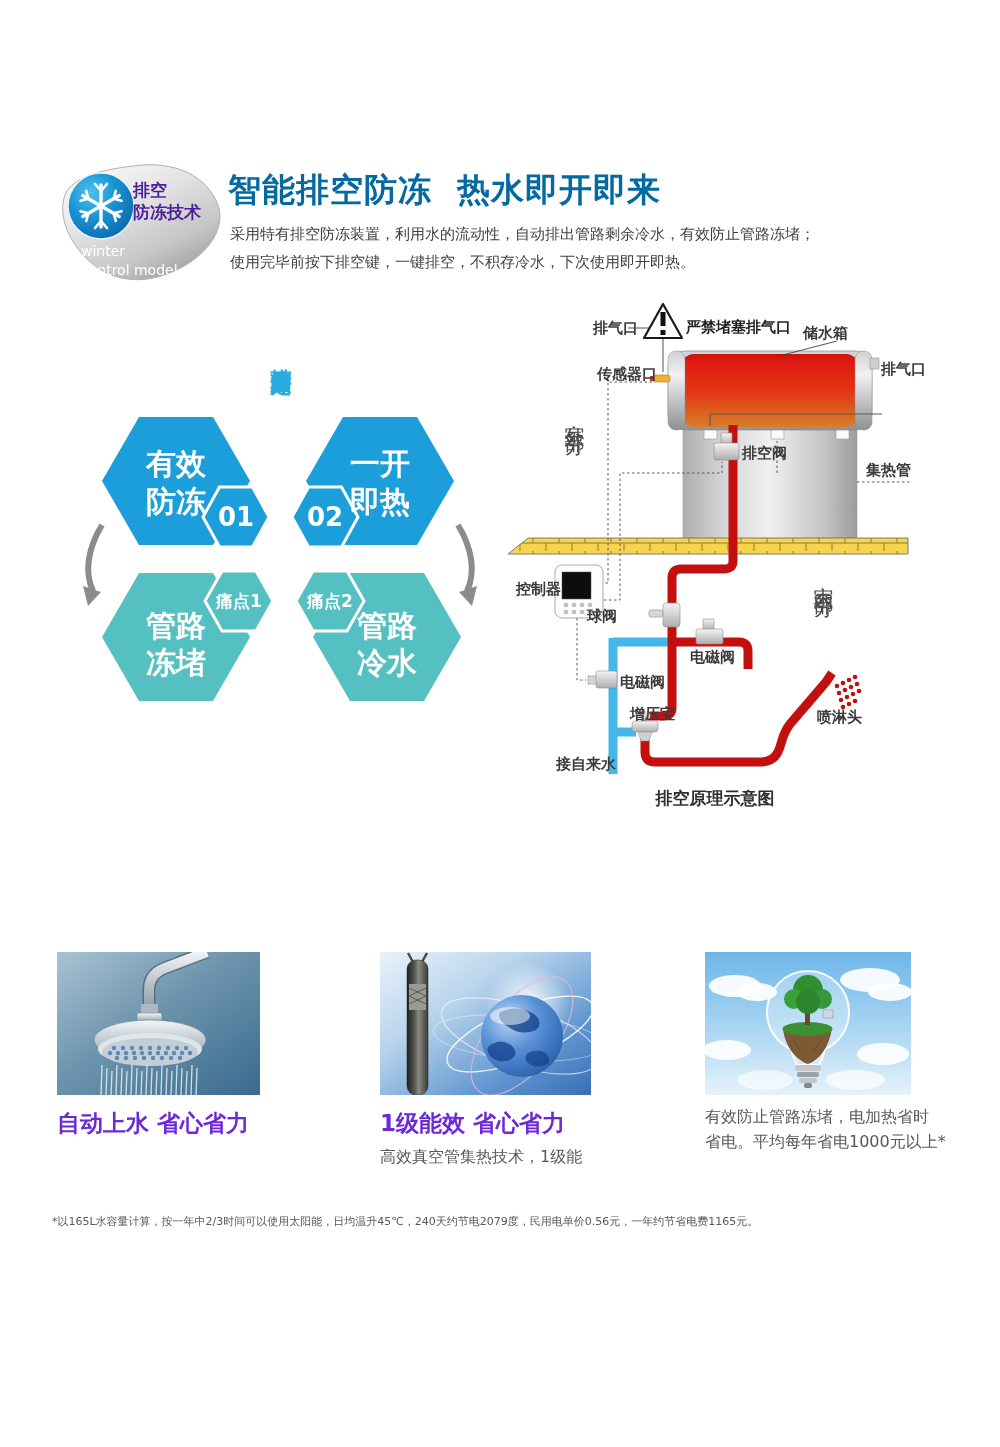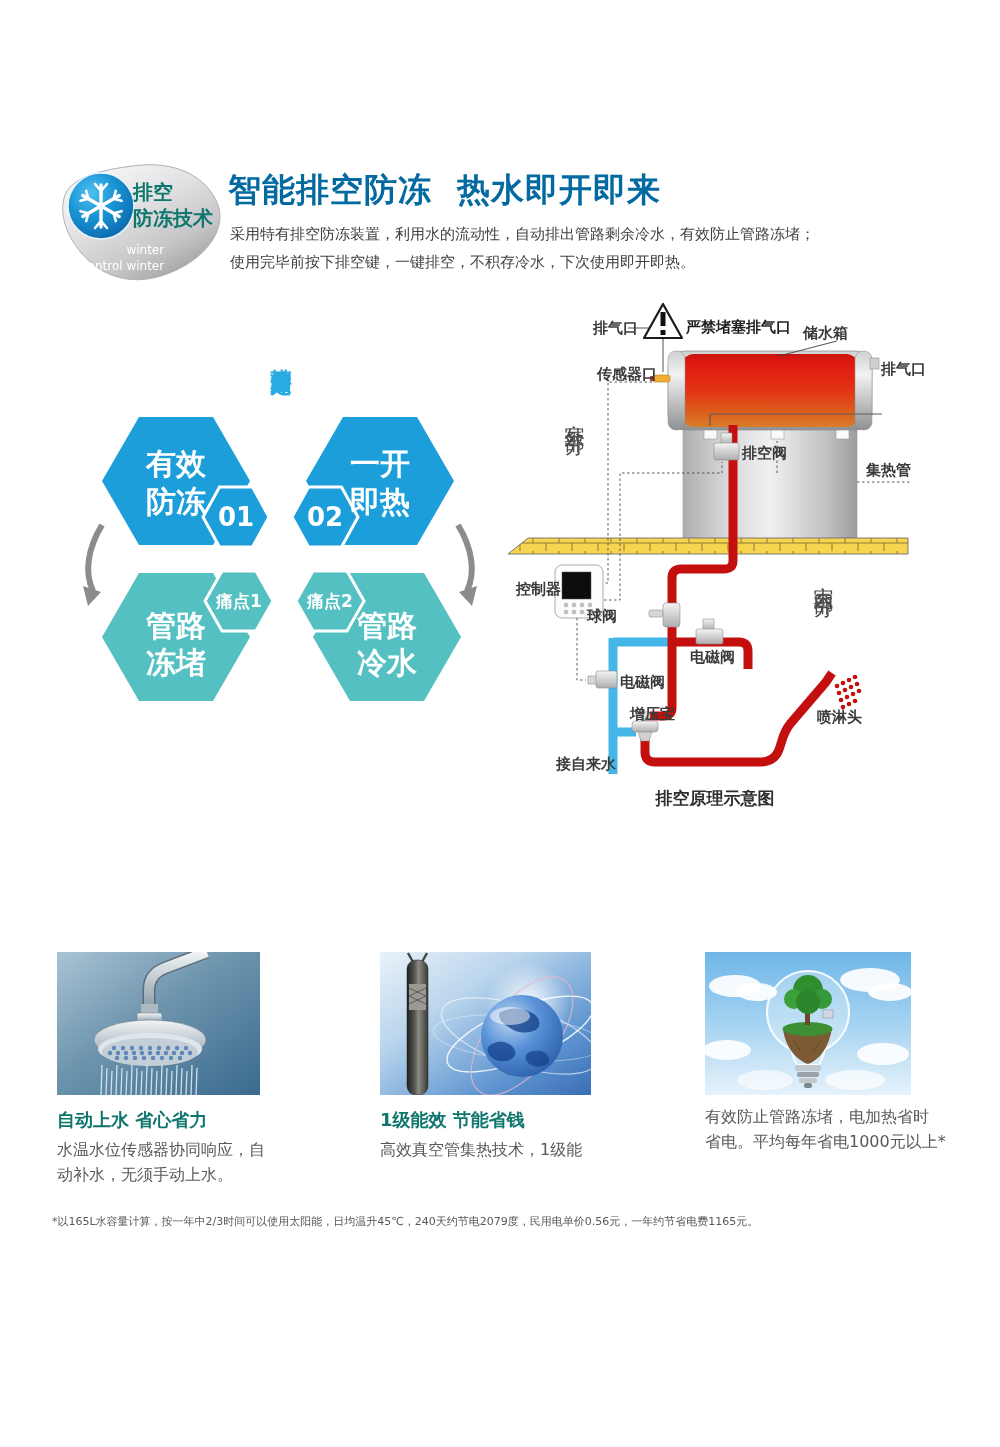--- a/index.html
+++ b/index.html
@@ -4,38 +4,38 @@
 <style>
   html,body{margin:0;padding:0;background:#fff;}
   .page{position:relative;width:1000px;height:1447px;background:#fff;overflow:hidden;
         font-family:"DejaVu Sans","Liberation Sans",sans-serif;}
   .abs{position:absolute;}
   svg text{font-family:"DejaVu Sans","Liberation Sans",sans-serif;}
   
   .title{left:228px;top:168px;font-size:33px;font-weight:700;color:#0369a1;letter-spacing:1px;white-space:pre;}
   .desc{left:230px;top:221px;font-size:15px;color:#404040;line-height:1.85;}
   
-  .badge-cn{left:133px;top:179px;font-size:20px;font-weight:700;color:#0f766e;line-height:1.3;}
-  .badge-en{left:81px;top:242px;font-size:12px;color:#fff;line-height:1.35;text-align:right;}
+  .badge-cn{left:133px;top:179px;font-size:17px;font-weight:700;color:#4c1d95;line-height:1.3;}
+  .badge-en{left:81px;top:242px;font-size:14px;color:#fff;line-height:1.35;}
   
   .center-v{left:267px;top:352px;writing-mode:vertical-rl;text-orientation:upright;
             font-size:21px;font-weight:700;color:#29aae1;letter-spacing:1px;}
   .v-label{writing-mode:vertical-rl;text-orientation:upright;font-size:20px;color:#4a4a4a;
            letter-spacing:4px;font-family:"DejaVu Serif","Liberation Serif",serif;}
   
   .sl{font-size:15px;font-weight:600;fill:#3a3a3a;}
   .wl{font-size:15px;font-weight:700;fill:#1e1e1e;}
   .cap{font-size:17px;font-weight:700;fill:#2e2e2e;}
   
   .hx-big{font-size:30px;font-weight:700;fill:#fff;text-anchor:middle;}
   .hx-num{font-size:26px;font-weight:700;fill:#fff;text-anchor:middle;}
   .hx-pain{font-size:17px;font-weight:600;fill:#fff;text-anchor:middle;}
   
   .card{display:block;}
-  .card-title{margin-top:9px;font-size:18px;font-weight:700;color:#0f766e;}
+  .card-title{margin-top:9px;font-size:23px;font-weight:700;color:#6d28d9;}
   .card-body{margin-top:6px;font-size:16px;color:#595757;line-height:1.55;}
   .footnote{left:52px;top:1214px;font-size:11px;color:#595757;}
 </style>
 </head>
 <body>
 
 <div class="page">
 
   <div class="abs" style="left:55px;top:160px;width:170px;height:125px">
     <svg width="170" height="125" viewBox="0 0 170 125">
@@ -63,21 +63,21 @@
         </g>
       </g>
     </svg>
   </div>
   <div class="abs badge-cn">
     <div>排空</div>
     <div>防冻技术</div>
   </div>
   <div class="abs badge-en">
     <div>winter</div>
-    <div>control winter</div>
+    <div>control model</div>
   </div>
 
   <div class="abs title">智能排空防冻  热水即开即来</div>
   <div class="abs desc">
     <div>采用特有排空防冻装置，利用水的流动性，自动排出管路剩余冷水，有效防止管路冻堵；</div>
     <div>使用完毕前按下排空键，一键排空，不积存冷水，下次使用即开即热。</div>
   </div>
 
   <div class="abs center-v">排空的两大好处</div>
   <svg class="abs" style="left:80px;top:340px" width="400" height="380" viewBox="0 0 400 380">
@@ -341,24 +341,20 @@
           <line x1="110" y1="116" x2="109" y2="143"></line>
           <line x1="115" y1="119" x2="114" y2="143"></line>
         <line x1="120" y1="113" x2="119" y2="143"></line>
           <line x1="125" y1="116" x2="124" y2="143"></line>
           <line x1="130" y1="119" x2="129" y2="143"></line>
         <line x1="135" y1="113" x2="134" y2="143"></line>
           <line x1="140" y1="116" x2="139" y2="143"></line>
       </g>
     </svg>
     <div class="card-title">自动上水 省心省力</div>
-    <div class="card-body">
-      <div>水温水位传感器协同响应，自</div>
-      <div>动补水，无须手动上水。</div>
-    </div>
   </div>
 
   <div class="abs card" style="left:380px;top:952px;width:265px">
     <svg width="211" height="143" viewBox="0 0 211 143">
       <defs>
         <linearGradient id="c2-bg" x1="0" y1="0" x2="1" y2="1">
           <stop offset="0" stop-color="#eaf2fa"></stop>
             <stop offset="0.35" stop-color="#b8d4ec"></stop>
           <stop offset="0.75" stop-color="#5c93cf"></stop>
             <stop offset="1" stop-color="#3a6fb5"></stop>
@@ -394,21 +390,21 @@
         <path d="M150,100 q12,-4 18,4 q4,8 -6,10 q-12,2 -16,-6 q-2,-6 4,-8 z" opacity="0.65"></path>
       </g>
       <ellipse cx="130" cy="64" rx="20" ry="9" fill="rgba(255,255,255,0.5)"></ellipse>
       <g>
         <path d="M33,10 L28,1 M42,10 L47,1" stroke="#4a4a48" stroke-width="2.5"></path>
         <rect x="27" y="8" width="21" height="135" rx="9" fill="url(#c2-tube)" stroke="#222" stroke-width="0.5"></rect>
         <rect x="29" y="32" width="17" height="26" fill="#9a9a94"></rect>
         <path d="M29,36 L46,44 M29,44 L46,52 M46,36 L29,44 M46,44 L29,52" stroke="#55554f" stroke-width="0.9"></path>
       </g>
     </svg>
-    <div class="card-title">1级能效 节能省钱</div>
+    <div class="card-title">1级能效 省心省力</div>
     <div class="card-body">
       <div>高效真空管集热技术，1级能</div>
     </div>
   </div>
 
   <div class="abs card" style="left:705px;top:952px;width:262px">
     <svg width="206" height="143" viewBox="0 0 206 143">
       <defs>
         <linearGradient id="c3-bg" x1="0" y1="0" x2="0" y2="1">
           <stop offset="0" stop-color="#6fb6e8"></stop>

